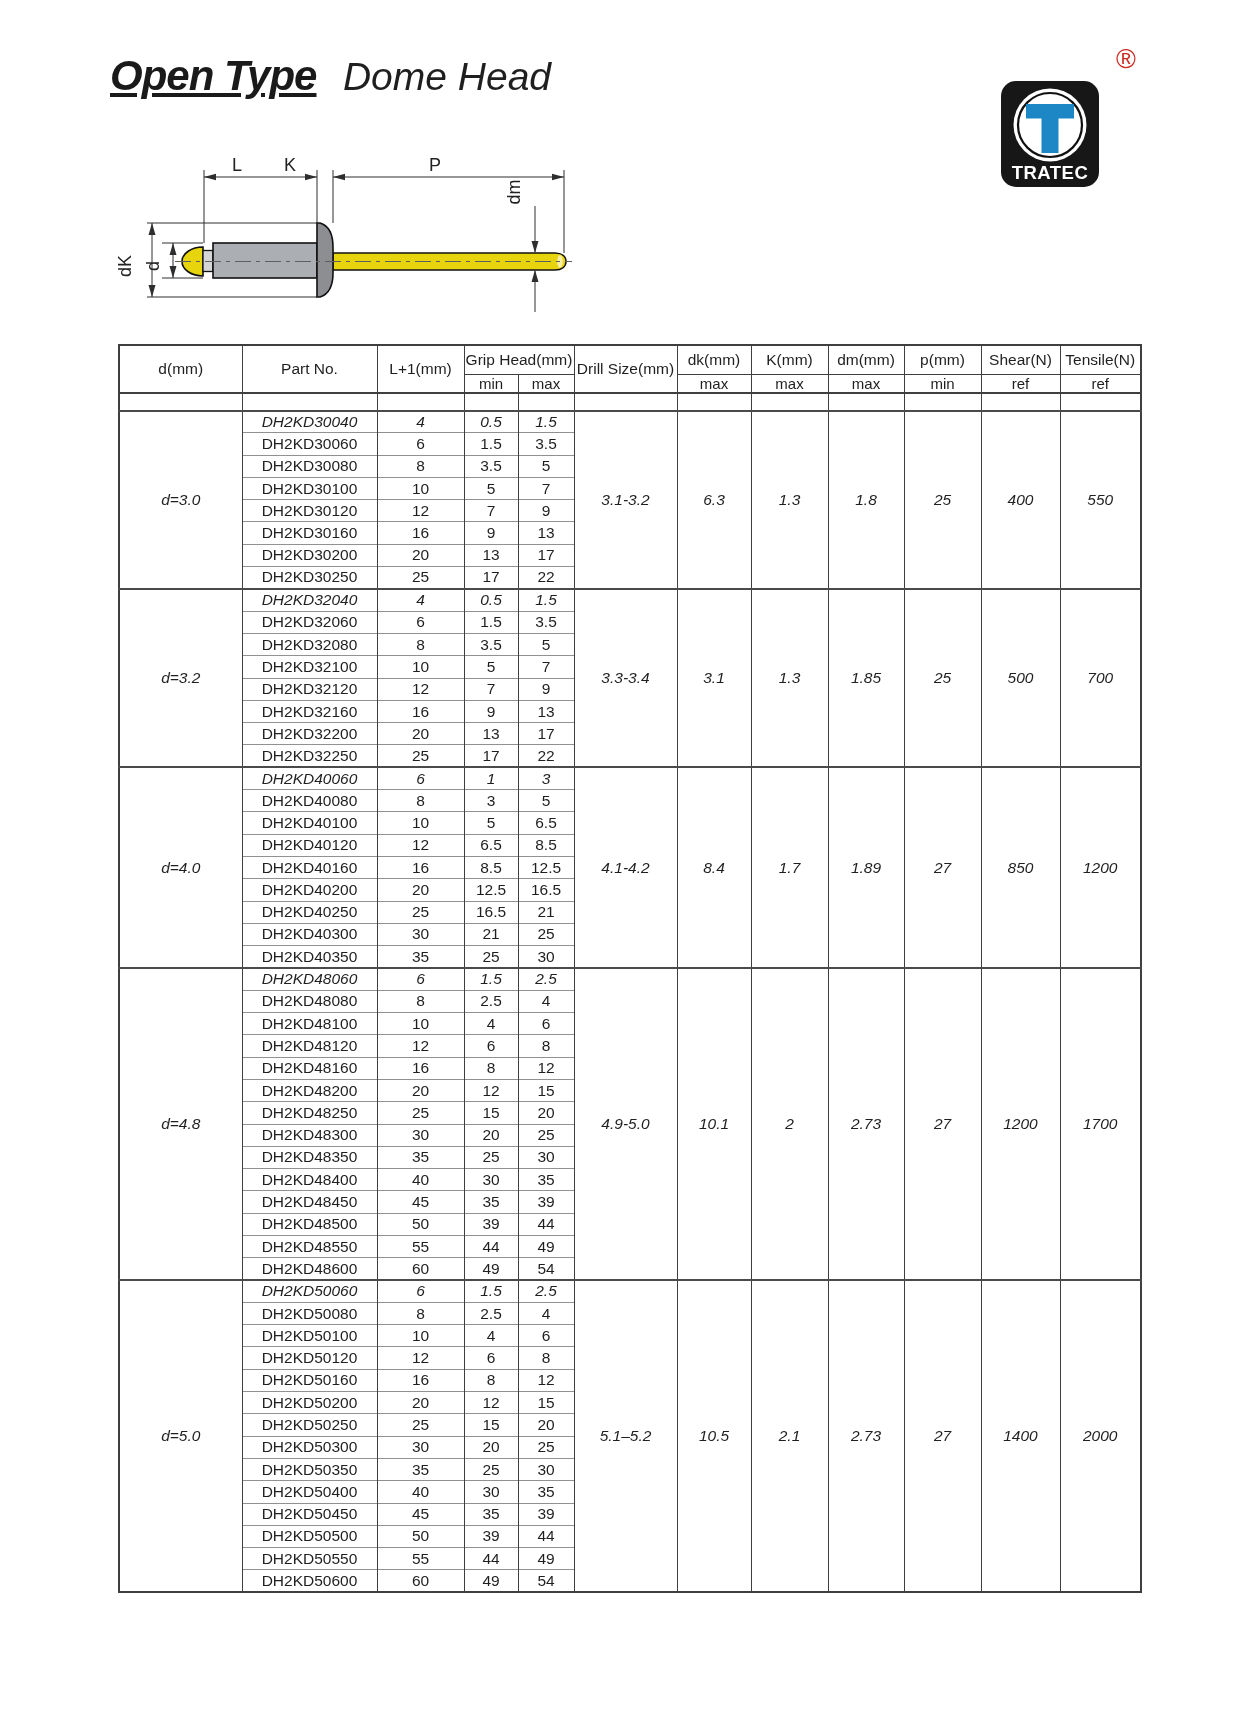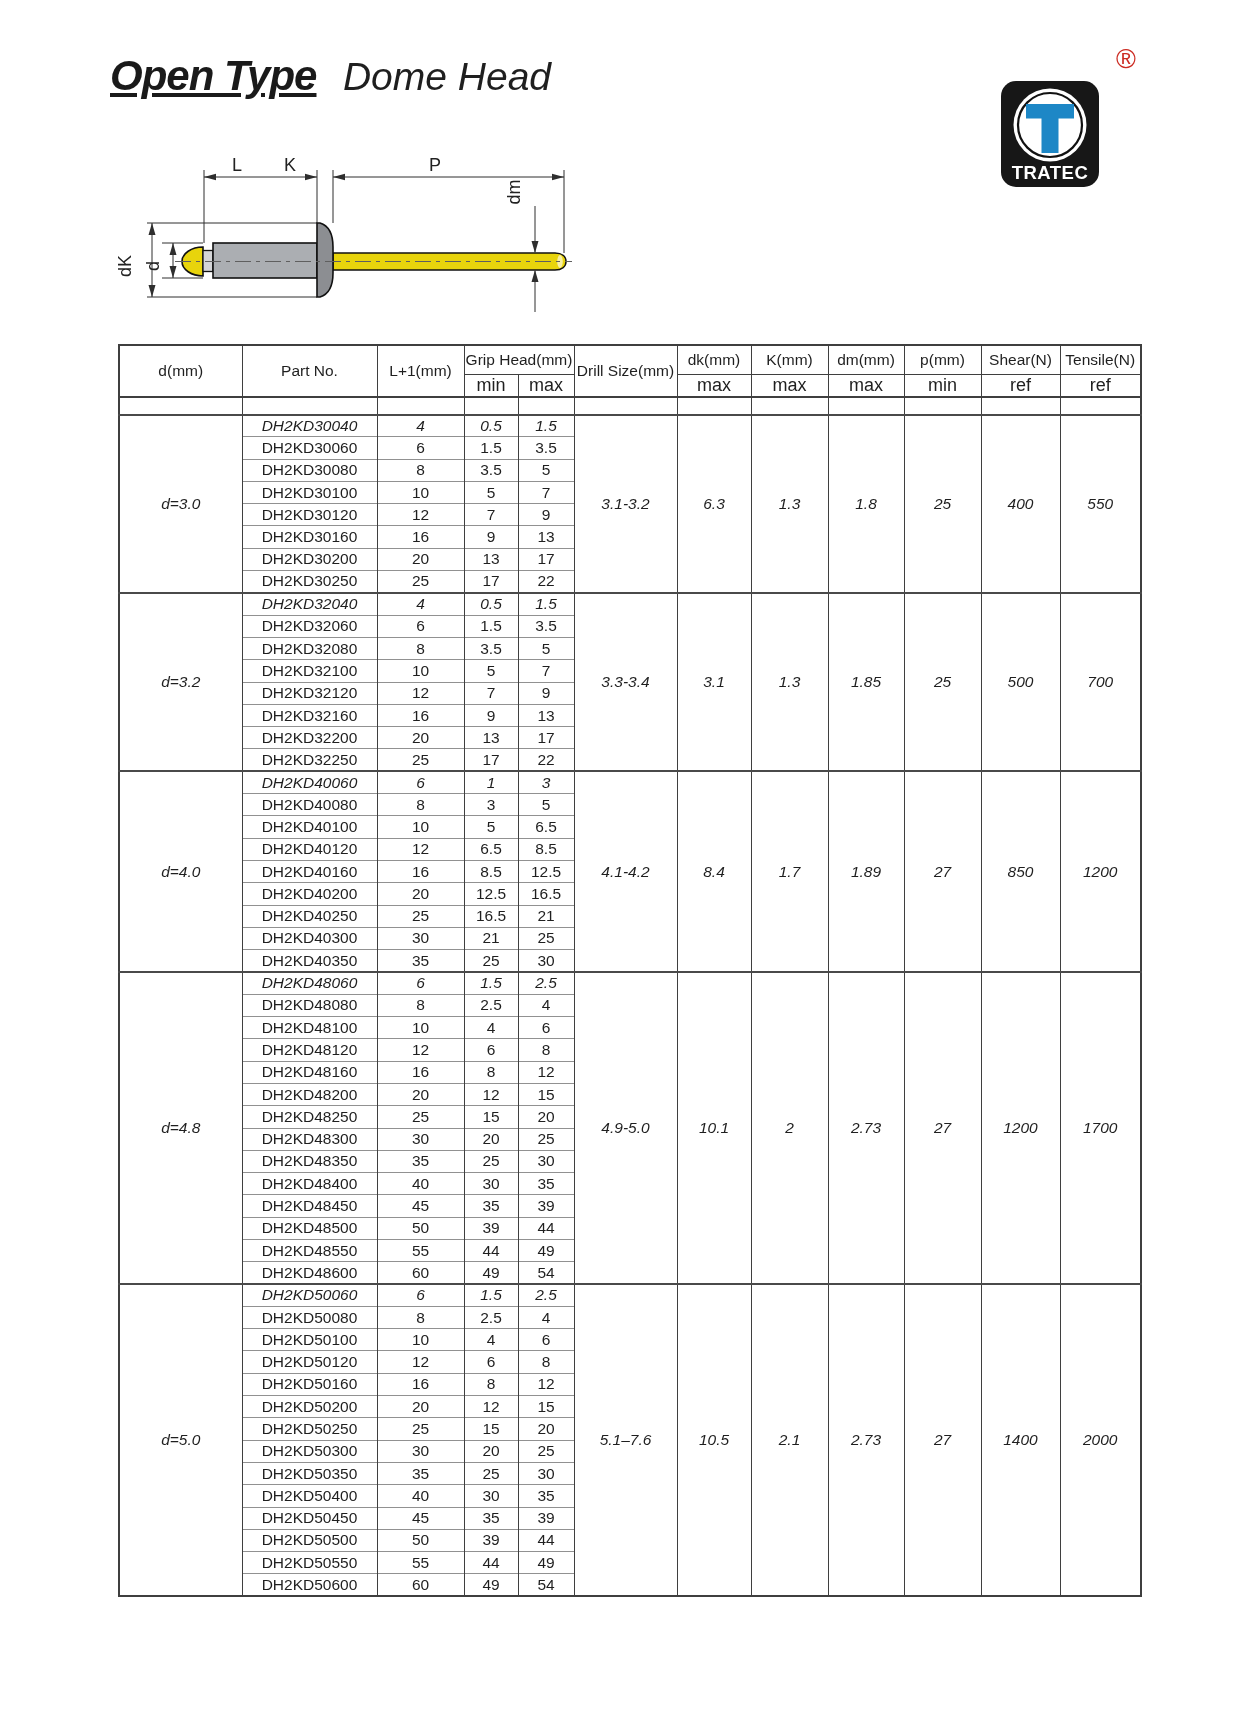--- a/index.html
+++ b/index.html
@@ -24,21 +24,21 @@
   .logo{position:absolute;left:1000px;top:80px;}
 
   
   .spec-table{position:absolute;left:118px;top:344px;border-collapse:collapse;table-layout:fixed;
               color:#1f1f1f;border:2.5px solid #3f3f3f;}
   .spec-table th,.spec-table td{border-left:1.5px solid #3f3f3f;border-right:1.5px solid #3f3f3f;
               padding:0;text-align:center;vertical-align:middle;font-weight:normal;overflow:hidden;}
   tr.h1{height:29px;}
   tr.h1 th{font-size:15.5px;}
   tr.h2{height:17px;}
-  tr.h2 th{font-size:18px;border-top:1.2px solid #3f3f3f;border-bottom:2.5px solid #3f3f3f;}
+  tr.h2 th{font-size:15px;border-top:1.2px solid #3f3f3f;border-bottom:2.5px solid #3f3f3f;}
   th.rs{border-bottom:2.5px solid #3f3f3f;}
   tr.spacer{height:18px;}
   tr.spacer td{border-bottom:2.2px solid #4a4a4a;}
   tr.data-row{height:22.3px;font-size:15.5px;}
   td.gtop{border-top:2.2px solid #4a4a4a;font-style:italic;}
   td.rline{border-top:1px solid #919191;}
 </style>
 </head>
 <body>
 
@@ -433,21 +433,21 @@
           <td class="rline">60</td>
           <td class="rline">49</td>
           <td class="rline">54</td>
         </tr>
         <tr class="data-row">
           <td class="gtop" rowspan="14">d=5.0</td>
           <td class="gtop">DH2KD50060</td>
           <td class="gtop">6</td>
           <td class="gtop">1.5</td>
           <td class="gtop">2.5</td>
-          <td class="gtop" rowspan="14">5.1–7.6</td>
+          <td class="gtop" rowspan="14">5.1–5.2</td>
           <td class="gtop" rowspan="14">10.5</td>
           <td class="gtop" rowspan="14">2.1</td>
           <td class="gtop" rowspan="14">2.73</td>
           <td class="gtop" rowspan="14">27</td>
           <td class="gtop" rowspan="14">1400</td>
           <td class="gtop" rowspan="14">2000</td>
         </tr>
         <tr class="data-row">
           <td class="rline">DH2KD50080</td>
           <td class="rline">8</td>

